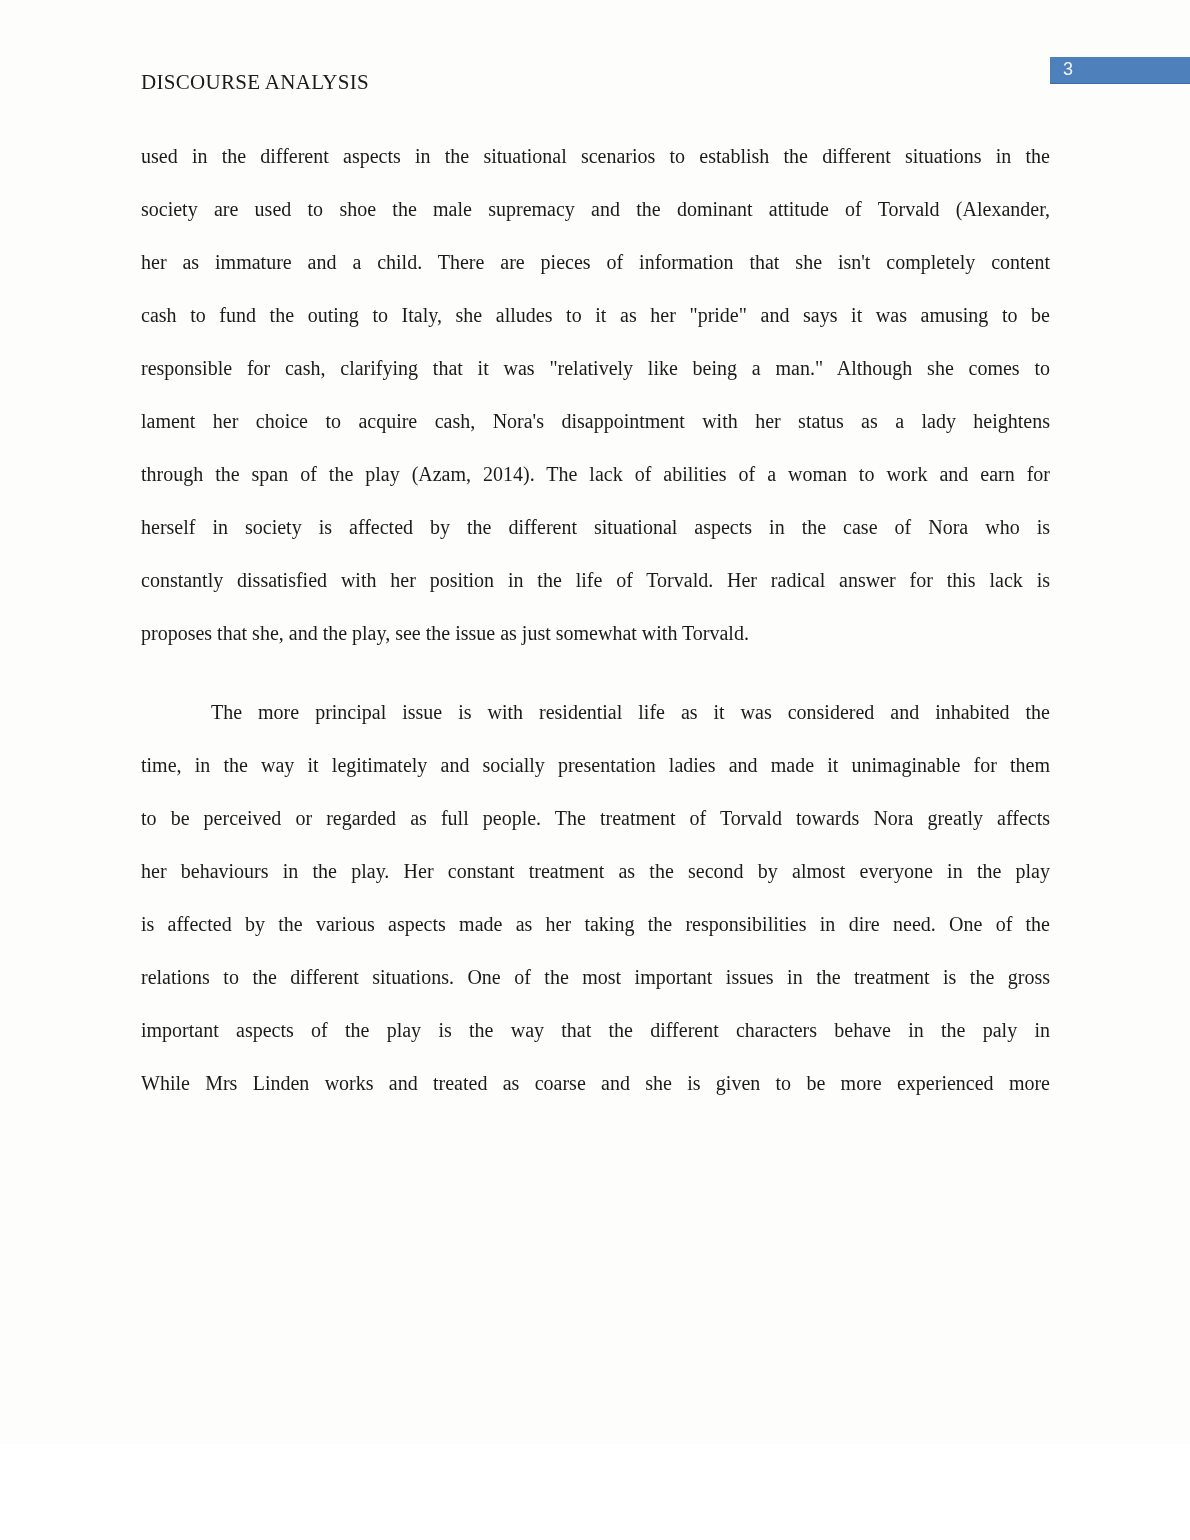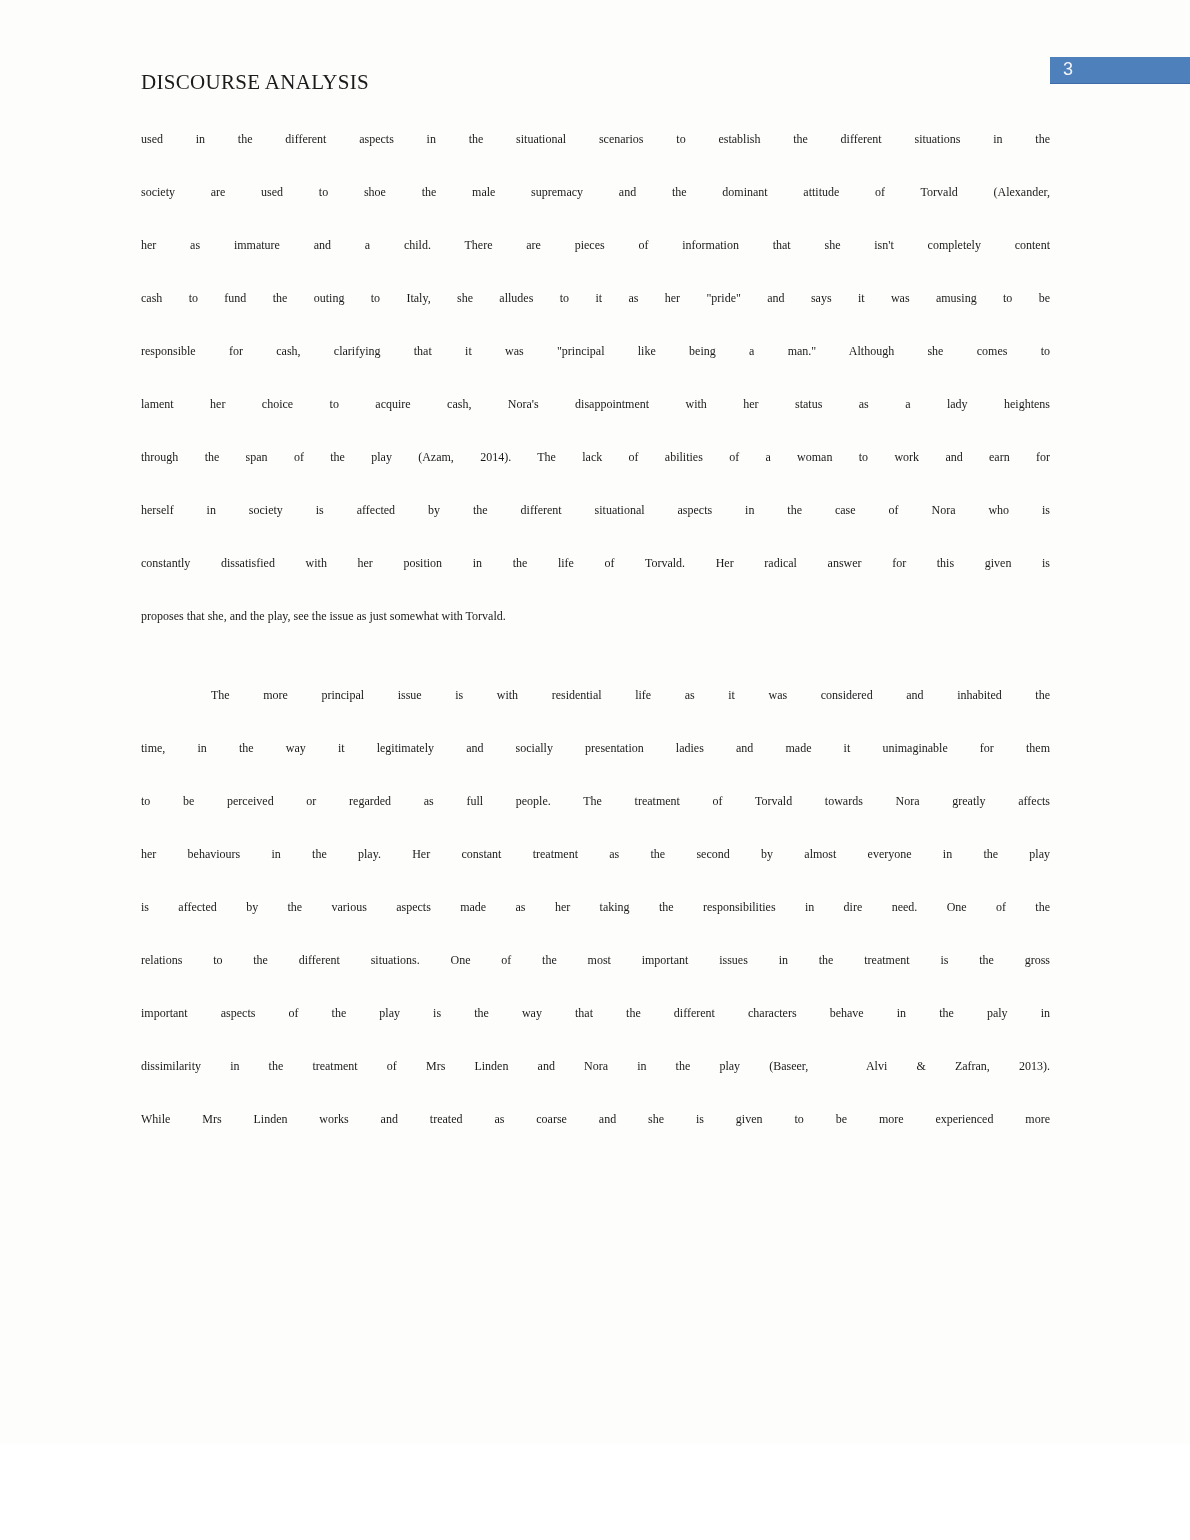--- a/index.html
+++ b/index.html
@@ -34,23 +34,23 @@
   .page-number-box .num {
     display: block;
     margin: 2px 0 0 13px;
     font-family: "Liberation Sans", sans-serif;
     font-size: 18px;
     color: #f2f3f5;
   }
   .body-text {
     position: absolute;
     left: 141px;
-    top: 113px;
+    top: 130px;
     width: 909px;
-    font-size: 12px;
+    font-size: 20px;
   }
   .paragraph + .paragraph { margin-top: 26px; }
   .line {
     line-height: 53px;
     text-align: justify;
   }
   .line.just {
     text-align-last: justify;
     -moz-text-align-last: justify;
   }
@@ -67,32 +67,31 @@
     </div>
   </div>
 
   <div class="body-text">
 
   <div class="paragraph">
         <div class="line just">used in the different aspects in the situational scenarios to establish the different situations in the</div>
         <div class="line just">society are used to shoe the male supremacy and the dominant attitude of Torvald (Alexander,</div>
         <div class="line just">her as immature and a child. There are pieces of information that she isn't completely content</div>
         <div class="line just">cash to fund the outing to Italy, she alludes to it as her "pride" and says it was amusing to be</div>
-        <div class="line just">responsible for cash, clarifying that it was "principal like being a man." Although she comes to</div>
+        <div class="line just">responsible for cash, clarifying that it was "relatively like being a man." Although she comes to</div>
         <div class="line just">lament her choice to acquire cash, Nora's disappointment with her status as a lady heightens</div>
         <div class="line just">through the span of the play (Azam, 2014). The lack of abilities of a woman to work and earn for</div>
         <div class="line just">herself in society is affected by the different situational aspects in the case of Nora who is</div>
-        <div class="line just">constantly dissatisfied with her position in the life of Torvald. Her radical answer for this given is</div>
+        <div class="line just">constantly dissatisfied with her position in the life of Torvald. Her radical answer for this lack is</div>
         <div class="line">proposes that she, and the play, see the issue as just somewhat with Torvald.</div>
       </div>
       <div class="paragraph">
         <div class="line just indent">The more principal issue is with residential life as it was considered and inhabited the</div>
         <div class="line just">time, in the way it legitimately and socially presentation ladies and made it unimaginable for them</div>
         <div class="line just">to be perceived or regarded as full people. The treatment of Torvald towards Nora greatly affects</div>
         <div class="line just">her behaviours in the play. Her constant treatment as the second by almost everyone in the play</div>
         <div class="line just">is affected by the various aspects made as her taking the responsibilities in dire need. One of the</div>
         <div class="line just">relations to the different situations. One of the most important issues in the treatment is the gross</div>
         <div class="line just">important aspects of the play is the way that the different characters behave in the paly in</div>
-        <div class="line just">dissimilarity in the treatment of Mrs Linden and Nora in the play (Baseer,&nbsp; Alvi &amp; Zafran, 2013).</div>
         <div class="line just">While Mrs Linden works and treated as coarse and she is given to be more experienced more</div>
       </div>
     </div>
 </div>
 
 </body></html>

